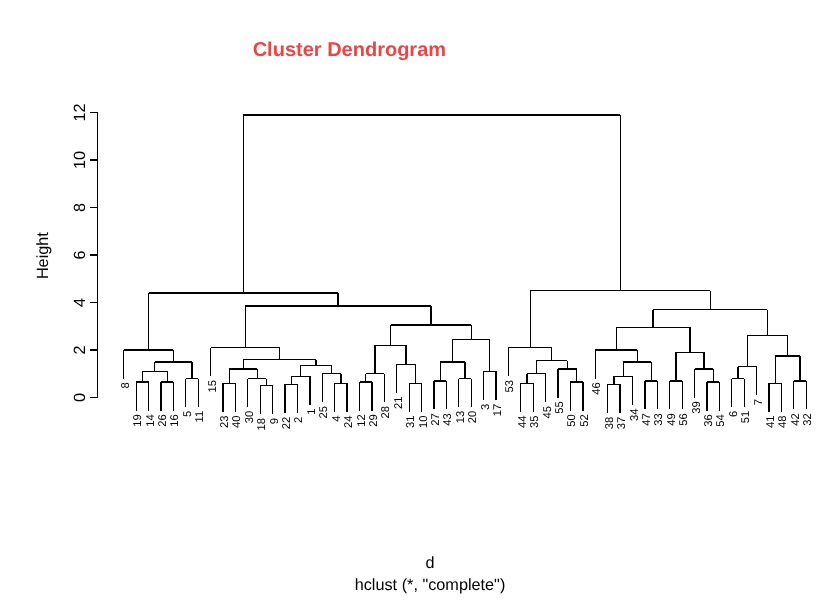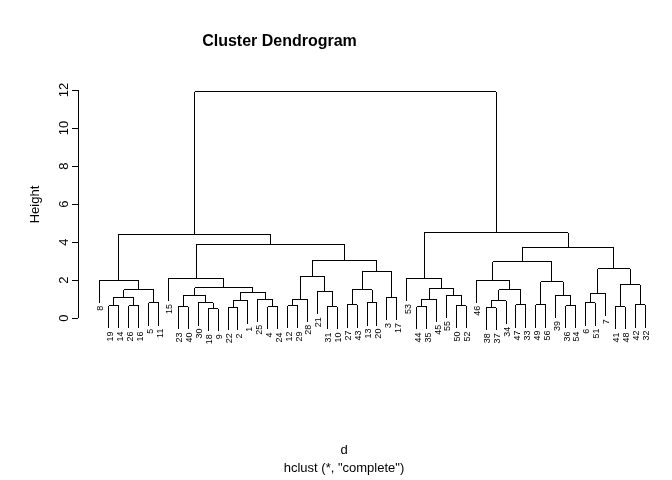--- a/index.html
+++ b/index.html
@@ -5,21 +5,21 @@
   html,body{margin:0;padding:0;background:#ffffff;}
   .figure{
     position:relative;
     width:672px;height:480px;
     background:#ffffff;
     font-family:"Liberation Sans", sans-serif;
     overflow:hidden;
   }
   .chart-title{
     position:absolute;left:0;top:32px;width:559px;
-    text-align:center;font-size:16px;font-weight:bold;color:#000000;
+    text-align:center;font-size:16px;font-weight:bold;color:#ef4444;
   }
   .y-label{
     position:absolute;left:-26px;top:197px;width:120px;
     text-align:center;font-size:13px;color:#000;
     transform:rotate(-90deg);
   }
   .x-label{
     position:absolute;left:0;top:442px;width:688px;
     text-align:center;font-size:13px;color:#000;
   }

